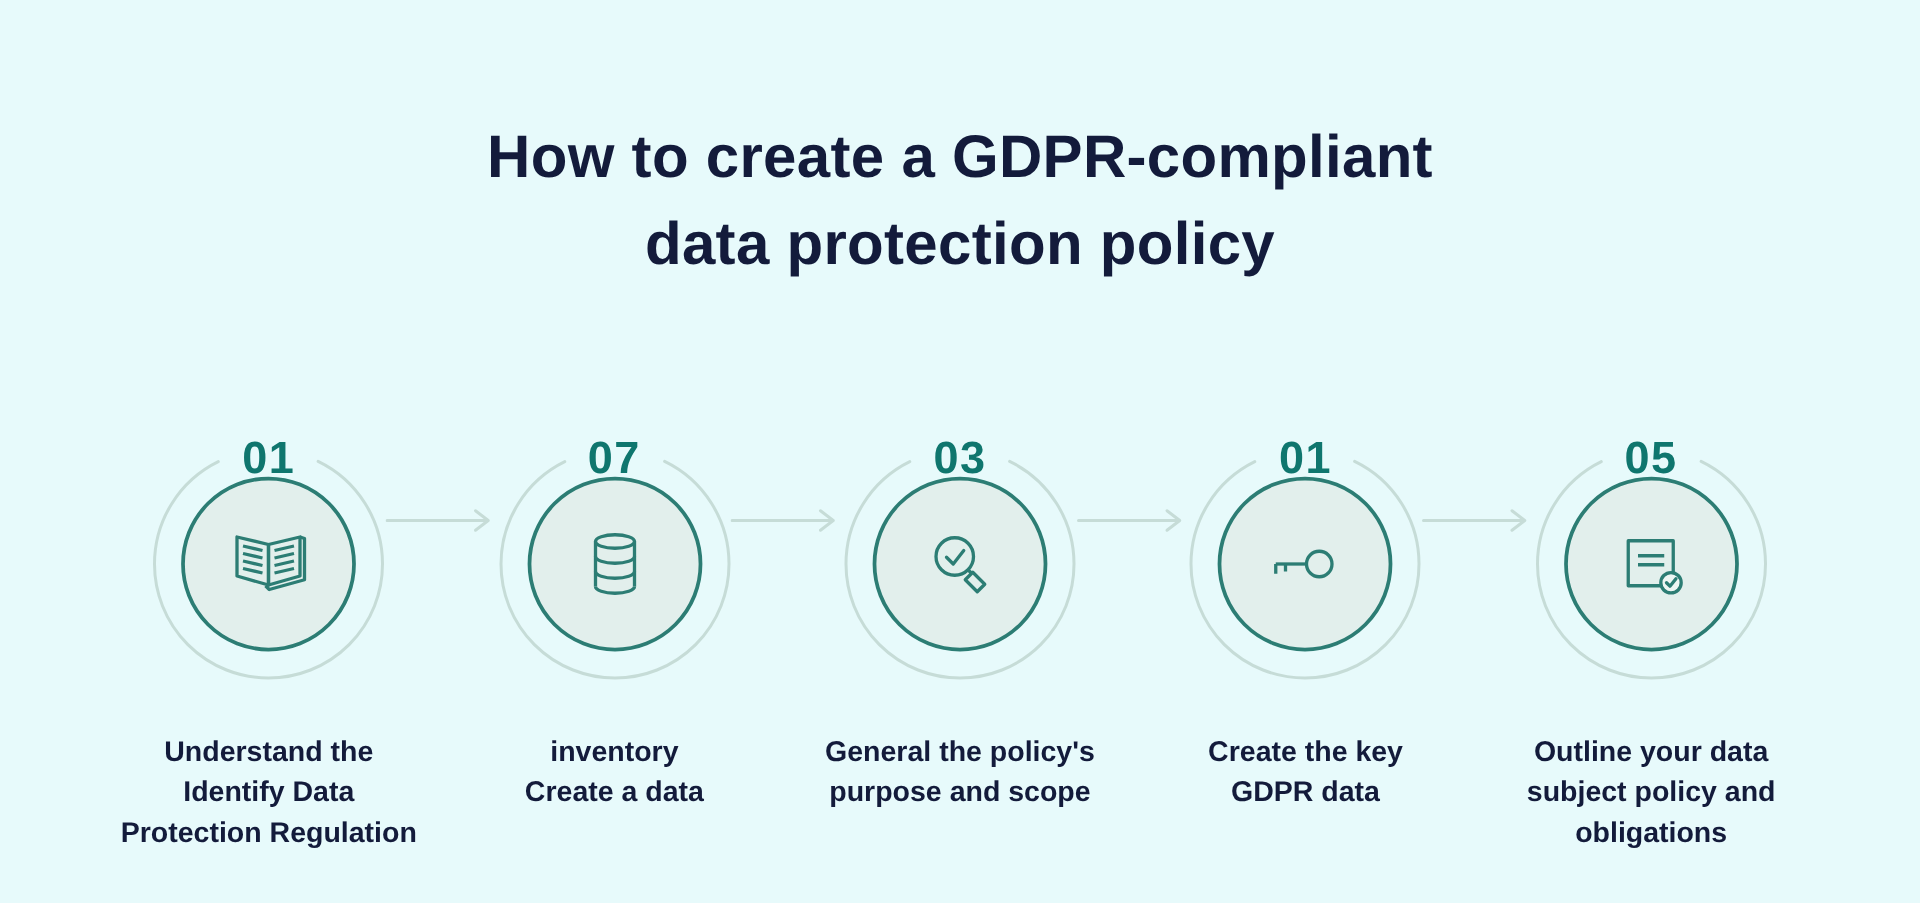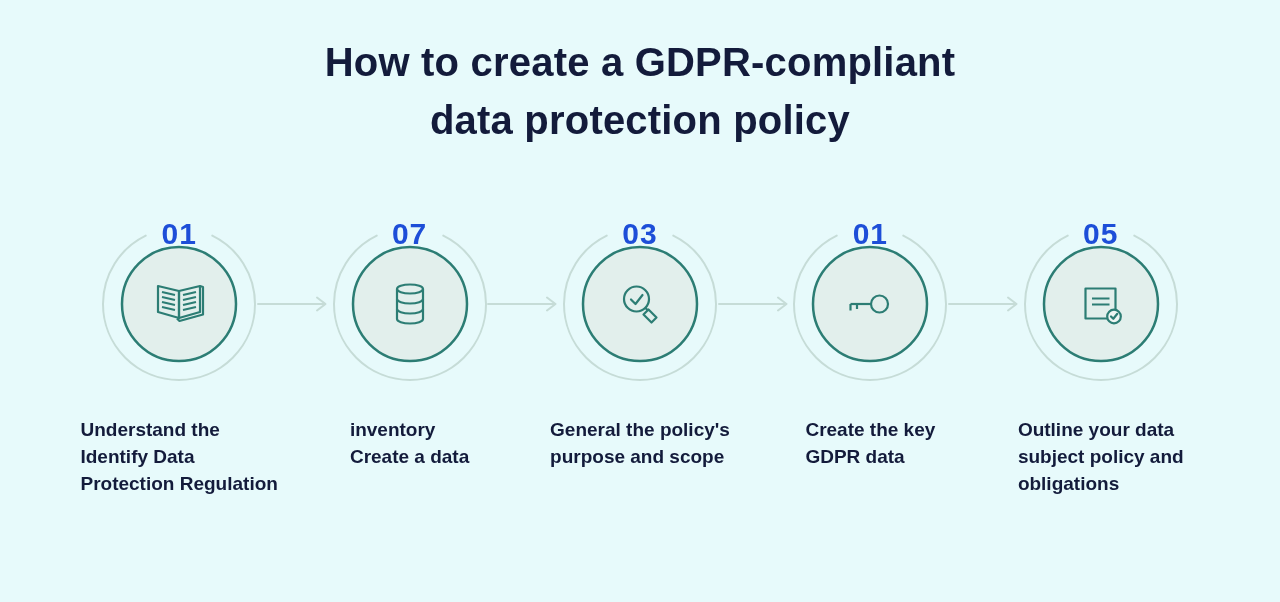--- a/index.html
+++ b/index.html
@@ -3,21 +3,21 @@
 <meta charset="utf-8">
 <style>
   html,body{margin:0;padding:0;}
   body{
     width:1280px;height:602px;
     background:#e7fafb;
     font-family:"Liberation Sans","DejaVu Sans",sans-serif;
     overflow:hidden;
   }
   .title{
-    padding-top:33px;
+    padding-top:76px;
     text-align:center;
     color:#131b3b;
     font-size:40px;
     font-weight:bold;
     line-height:58px;
     letter-spacing:0.2px;
   }
   .steps-row{
     position:relative;
     width:1152px;
@@ -26,30 +26,31 @@
   }
   .step{
     width:230.4px;
     display:flex;
     flex-direction:column;
     align-items:center;
   }
   .step-num{
     font-size:30px;
     font-weight:bold;
-    color:#1d4ed8;
+    color:#0f766e;
     line-height:30px;
     margin-bottom:-25px;
     position:relative;
     z-index:2;
     letter-spacing:1px;
+    margin-top:29px;
   }
   .label{
     margin-top:32px;
-    text-align:left;
+    text-align:center;
     color:#131b3b;
     font-size:19px;
     font-weight:bold;
     line-height:27px;
   }
   .arrow{
     position:absolute;
     top:76px;
     width:76px;
     height:18px;

